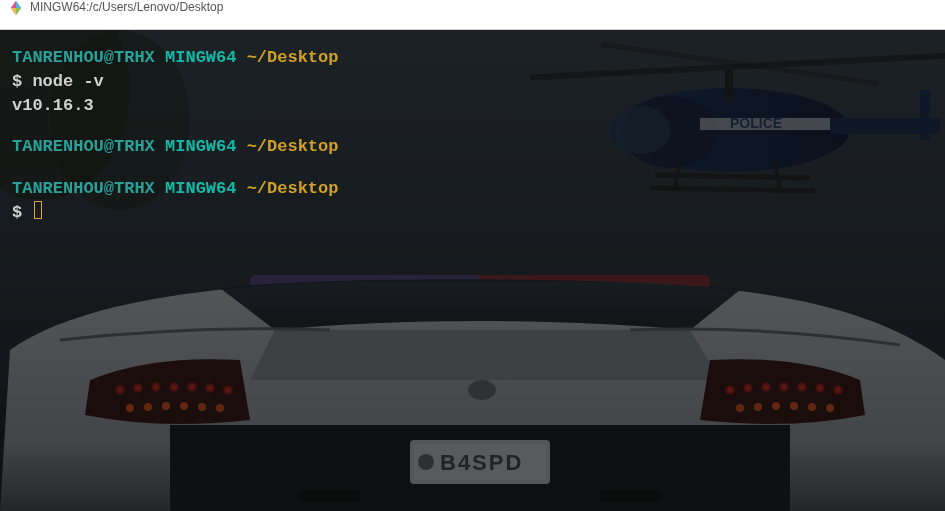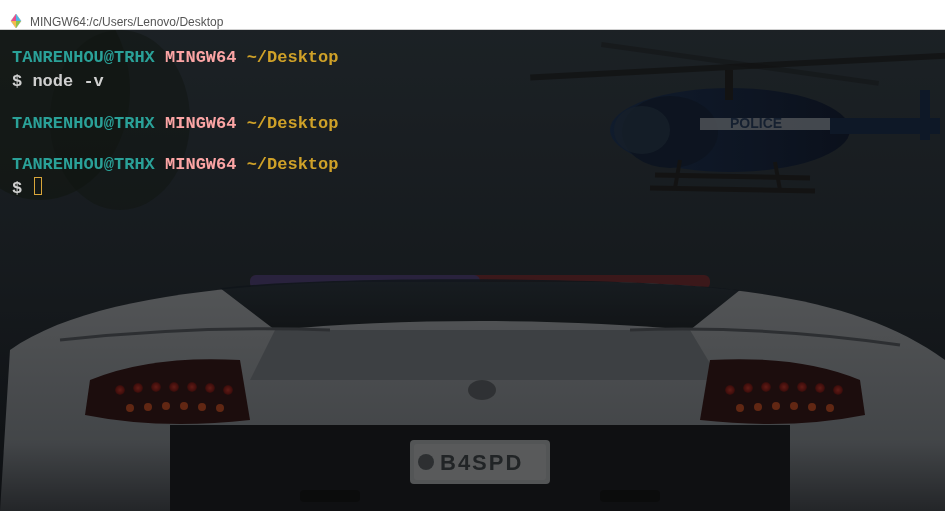--- a/index.html
+++ b/index.html
@@ -7,21 +7,21 @@
       width: 945px;
       height: 511px;
       overflow: hidden;
       font-family: Consolas, "Courier New", monospace;
       background: #1a1a1a;
     }
     .titlebar {
       height: 30px;
       background: #ffffff;
       display: flex;
-      align-items: flex-end;
+      align-items: flex-start;
       padding: 0 8px;
       border-bottom: 1px solid #d0d0d0;
     }
     .titlebar-icon {
       width: 16px;
       height: 16px;
       margin-right: 6px;
       display: inline-block;
     }
     .titlebar-text {
@@ -46,21 +46,21 @@
       position: relative;
       z-index: 1;
       padding: 16px 12px;
       font-size: 17px;
       line-height: 1.4;
       font-weight: bold;
       color: #e0e0e0;
     }
     .line { white-space: pre; }
     .user { color: #2aa198; margin-top: 14px; }
-    .env { color: #fca5a5; }
+    .env { color: #14b8a6; }
     .path { color: #cfa128; }
     .symbol { color: #d0d0d0; }
     .output { color: #d0d0d0; font-weight: bold; }
     .cursor {
       display: inline-block;
       width: 8px;
       height: 18px;
       border: 1px solid #d9a63a;
       vertical-align: -2px;
       margin-left: 2px;
@@ -201,20 +201,21 @@
     <ellipse cx="482" cy="360" rx="14" ry="10" fill="#72787e"></ellipse>
 
     <rect x="300" y="460" width="60" height="12" rx="4" fill="#0a0c0e"></rect>
     <rect x="600" y="460" width="60" height="12" rx="4" fill="#0a0c0e"></rect>
   </svg>
 
   <div class="terminal-content">
 
     <div class="line"><span class="user">TANRENHOU@TRHX</span> <span class="env">MINGW64</span> <span class="path">~/Desktop</span></div>
     <div class="line"><span class="symbol">$</span> <span class="output">node -v</span></div>
+    <div class="line output">v10.16.3</div>
     <div class="spacer"></div>
 
     <div class="line"><span class="user">TANRENHOU@TRHX</span> <span class="env">MINGW64</span> <span class="path">~/Desktop</span></div>
     <div class="spacer"></div>
 
     <div class="line"><span class="user">TANRENHOU@TRHX</span> <span class="env">MINGW64</span> <span class="path">~/Desktop</span></div>
     <div class="line"><span class="symbol">$</span> <span class="cursor"></span></div>
   </div>
 </div>
 

